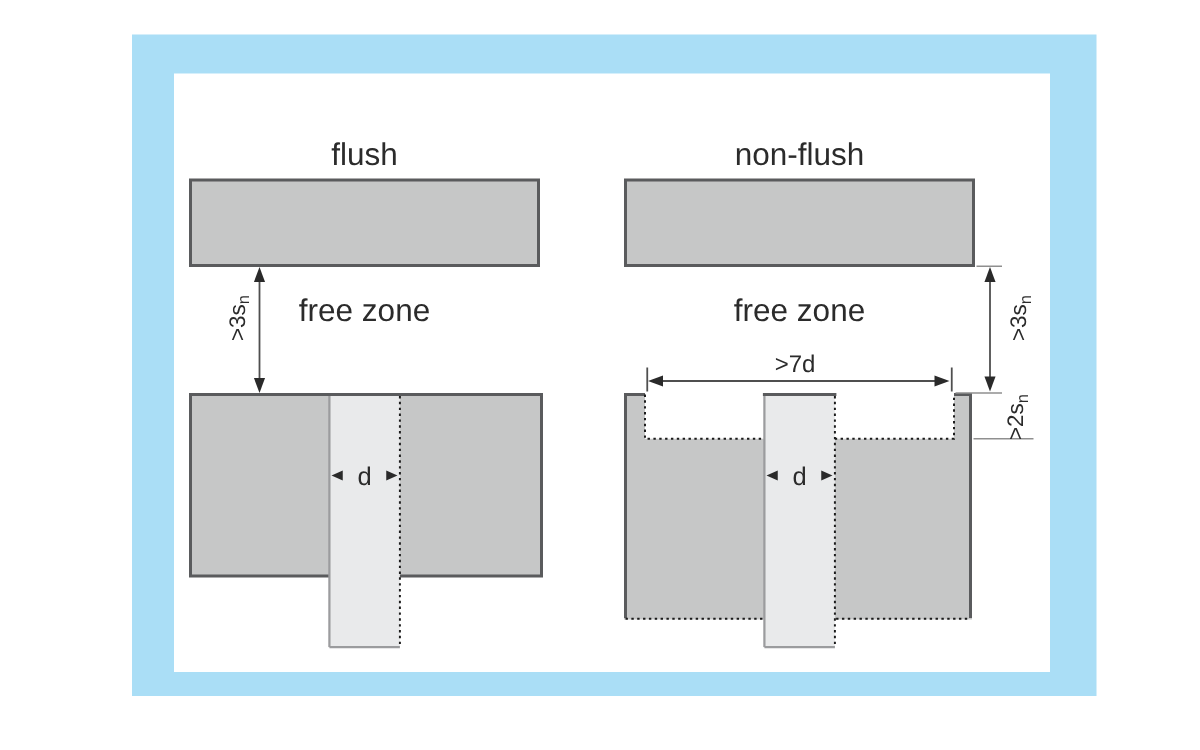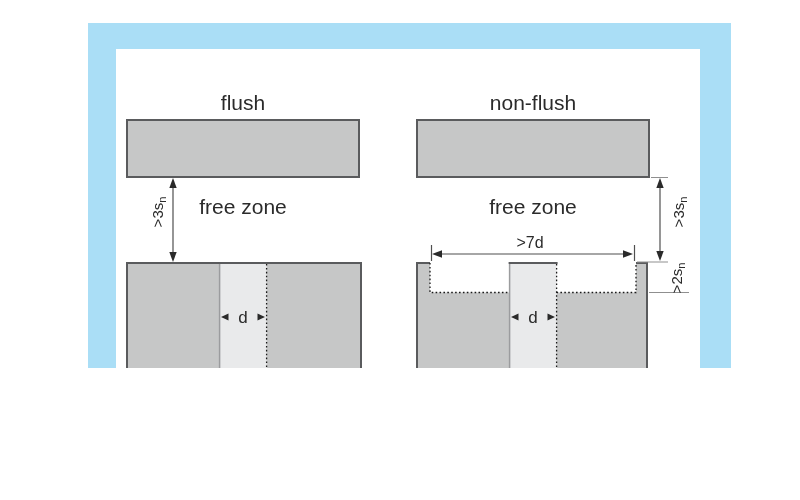--- a/index.html
+++ b/index.html
@@ -1,21 +1,21 @@
 <!DOCTYPE html>
 <html style="--frame: #aadef6; --canvas: #ffffff; --metal: #c6c7c7; --sensor: #e9eaeb; --outline: #5a5b5d; --sensor_edge: #9b9c9e; --ink: #2b2b2b; --dim: #4f4f4f; --leader: #8f8f8f; --dots: #1a1a1a;"><head>
 <meta charset="utf-8">
 <style>
   :root{
     --frame:#aadef6; --canvas:#ffffff; --metal:#c6c7c7; --sensor:#e9eaeb;
     --outline:#5a5b5d; --sensor_edge:#9b9c9e; --ink:#2b2b2b; --dim:#4f4f4f;
     --leader:#8f8f8f; --dots:#1a1a1a;
   }
   html,body{margin:0;padding:0;background:#fff;}
-  .page{position:relative;width:800px;height:368px;background:#fff;overflow:hidden;
+  .page{position:relative;width:800px;height:464px;background:#fff;overflow:hidden;
         font-family:"Liberation Sans",sans-serif;}
   svg{position:absolute;left:0;top:0;font-family:"Liberation Sans",sans-serif;}
   text{fill:var(--ink);}
   .t-big{font-size:21px;}
   .t-dim{font-size:15px;}
   .t-7d{font-size:16px;}
   .t-d{font-size:17px;}
   .t-sub{font-size:11px;}
   .mid{text-anchor:middle;}
   .framefill{fill:var(--frame);}

